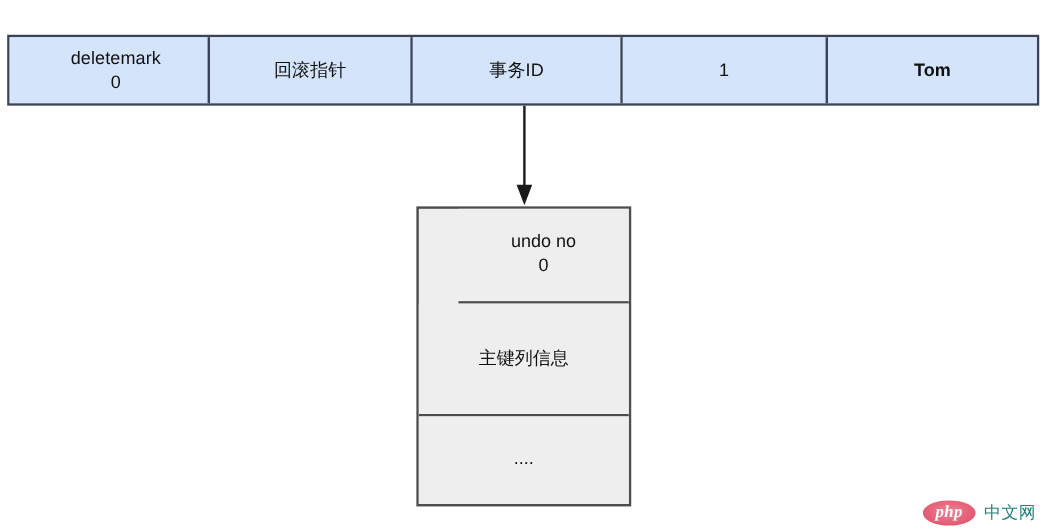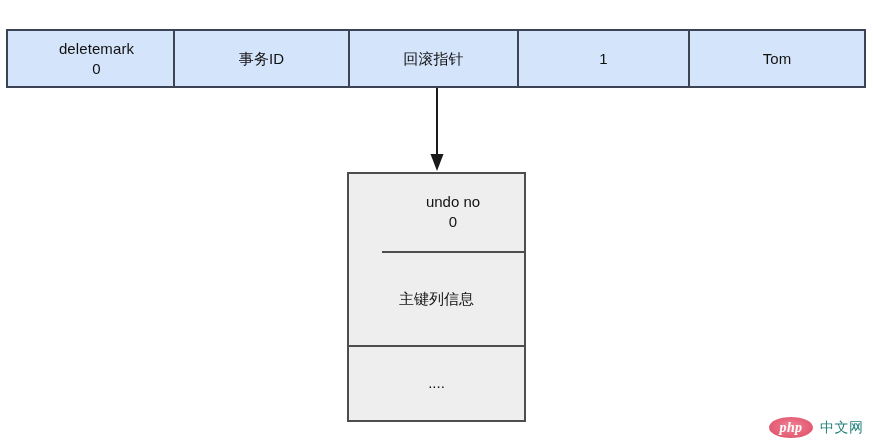--- a/index.html
+++ b/index.html
@@ -48,21 +48,21 @@
   .record-cell:last-child {
     border-right: none;
   }
   .record-cell .sub-line {
     display: block;
   }
   .cw-1 { width: 167px; padding-left: 12px; }
   .cw-2 { width: 175px; }
   .cw-3 { width: 169px; }
   .cw-4 { width: 171px; }
-  .cw-5 { width: 174px; }
+  .cw-5 { width: 174px; font-weight: bold; }
 
   
   .connector {
     position: absolute;
     left: 430px;
     top: 88px;
     width: 14px;
     height: 84px;
   }
 
@@ -135,25 +135,25 @@
 </head>
 <body>
 
 <div id="canvas">
 
   <div class="record-row">
     <div class="record-cell cw-1">
       <span>deletemark</span>
       <span class="sub-line">0</span>
     </div>
+    <div class="record-cell cw-3">
+      <span>回滚指针</span>
+    </div>
     <div class="record-cell cw-2">
       <span>事务ID</span>
-    </div>
-    <div class="record-cell cw-3">
-      <span>回滚指针</span>
     </div>
     <div class="record-cell cw-4">
       <span>1</span>
     </div>
     <div class="record-cell cw-5">
       <span>Tom</span>
     </div>
   </div>
 
   <div class="connector">

